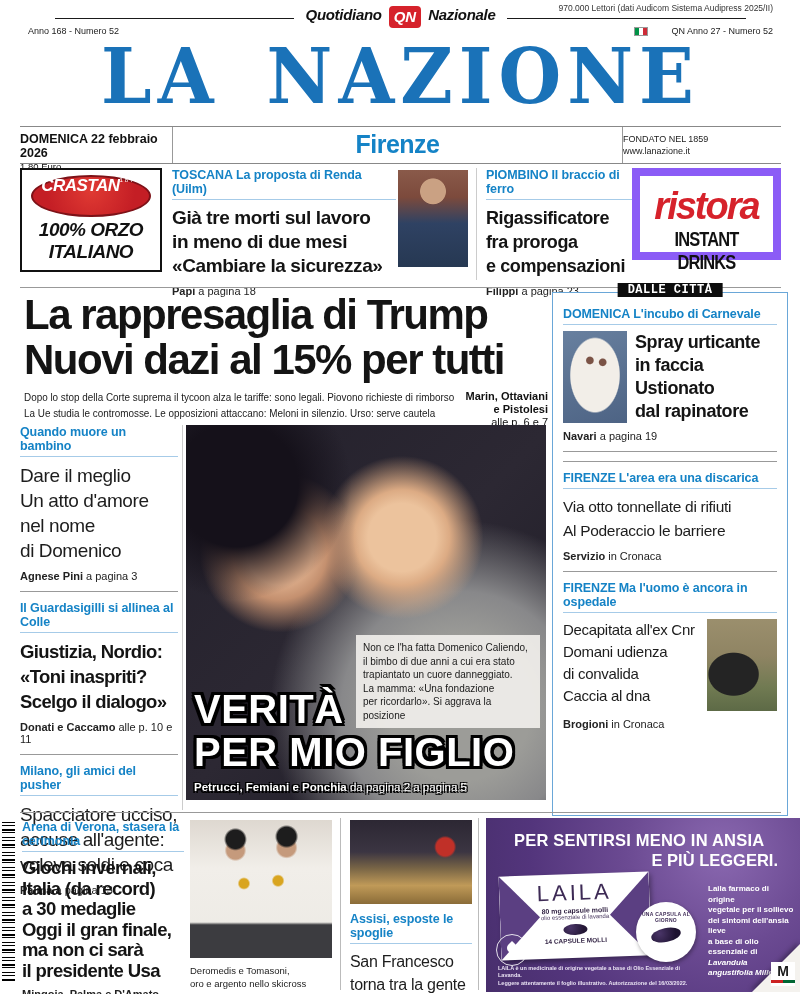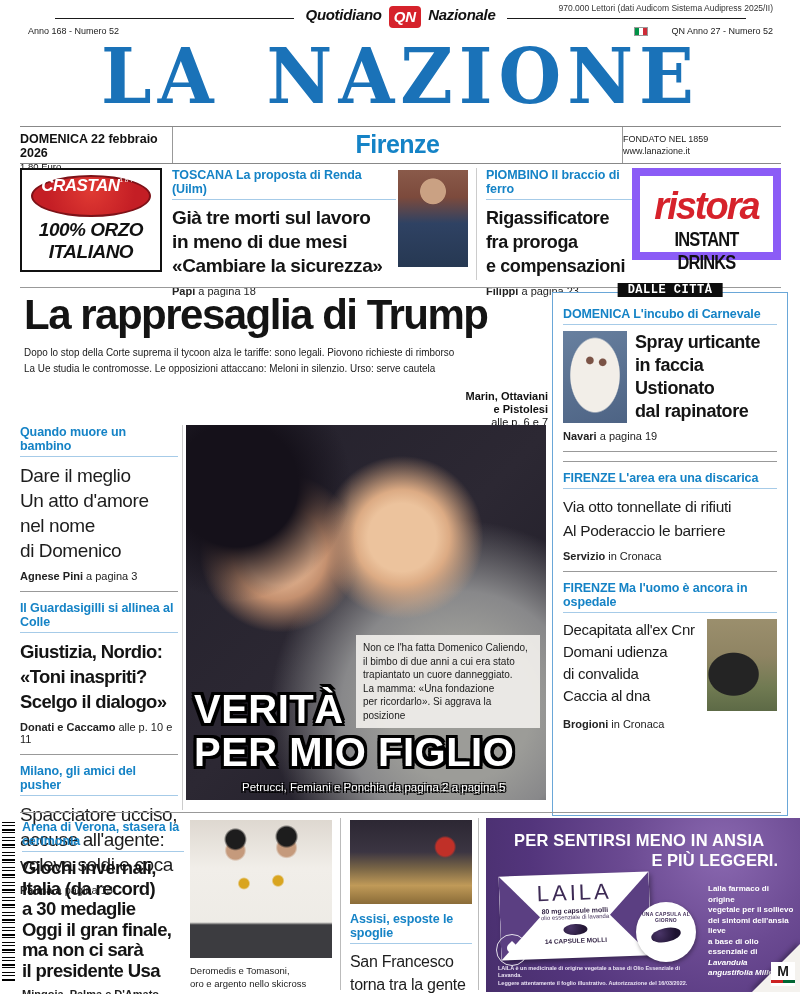--- a/index.html
+++ b/index.html
@@ -98,21 +98,21 @@
       radial-gradient(circle at 14% 16%, #15111a 0 14%, transparent 26%),
       radial-gradient(circle at 26% 34%, #d9a987 0 9%, #c4906f 13%, transparent 22%),
       radial-gradient(circle at 60% 30%, #ecc39d 0 10%, #dcab84 14%, transparent 24%),
       radial-gradient(circle at 76% 76%, #9c9c98 0 18%, #88888a 30%, transparent 48%),
       linear-gradient(135deg,#23202b 0%,#2c2833 50%,#1c1a24 100%); }
   .caption-box { position:absolute; right:6px; top:210px; width:184px; background:rgba(248,246,242,0.85); padding:6px 7px; font-size:10px; line-height:13.5px; color:#1a1a1a; }
   .overlay { position:absolute; left:8px; bottom:26px; color:#fff; font-weight:800; font-size:40px; line-height:43px; letter-spacing:0.5px;
     text-shadow:-3px -3px 0 #000,3px -3px 0 #000,-3px 3px 0 #000,3px 3px 0 #000,-3px 0 0 #000,3px 0 0 #000,0 -3px 0 #000,0 3px 0 #000; }
   .photo-byline { position:absolute; left:8px; bottom:7px; color:#fff; font-size:11.5px;
     text-shadow:-1.5px -1.5px 0 #000,1.5px -1.5px 0 #000,-1.5px 1.5px 0 #000,1.5px 1.5px 0 #000; }
-  .photo-byline .b { font-weight:400;margin-left:48px; }
+  .photo-byline .b { font-weight:700; }
 
   .hdiv2 { position:absolute; top:812px; left:20px; right:20px; border-top:1px solid #999; }
 
   
   .bottomrow { position:absolute; top:818px; left:0; right:0; height:176px; }
   .barcode { position:absolute; left:2px; top:4px; width:13px; height:160px;
     background:repeating-linear-gradient(180deg,#000 0 1.5px,#fff 1.5px 3px,#000 3px 4px,#fff 4px 7.5px); }
   .verona { position:absolute; left:22px; top:2px; width:162px; }
   .verona .hl { font-size:18.5px; line-height:20.5px; letter-spacing:-0.6px; }
   .verona .byline { line-height:13.5px; }
@@ -243,20 +243,21 @@
       <div class="ristora-name">ristora</div>
       <div class="ristora-tag">INSTANT DRINKS</div>
     </div>
   </div>
 
   <div class="hdiv1"></div>
 
   <div class="mainstory">
     <div class="hl">
       <div>La rappresaglia di Trump</div>
+      <div>Nuovi dazi al 15% per tutti</div>
     </div>
     <div class="deck">
       <div>Dopo lo stop della Corte suprema il tycoon alza le tariffe: sono legali. Piovono richieste di rimborso</div>
       <div>La Ue studia le contromosse. Le opposizioni attaccano: Meloni in silenzio. Urso: serve cautela</div>
     </div>
     <div class="main-byline">
       <div class="b">Marin, Ottaviani</div>
       <div class="b">e Pistolesi</div>
       <div>alle p. 6 e 7</div>
     </div>

